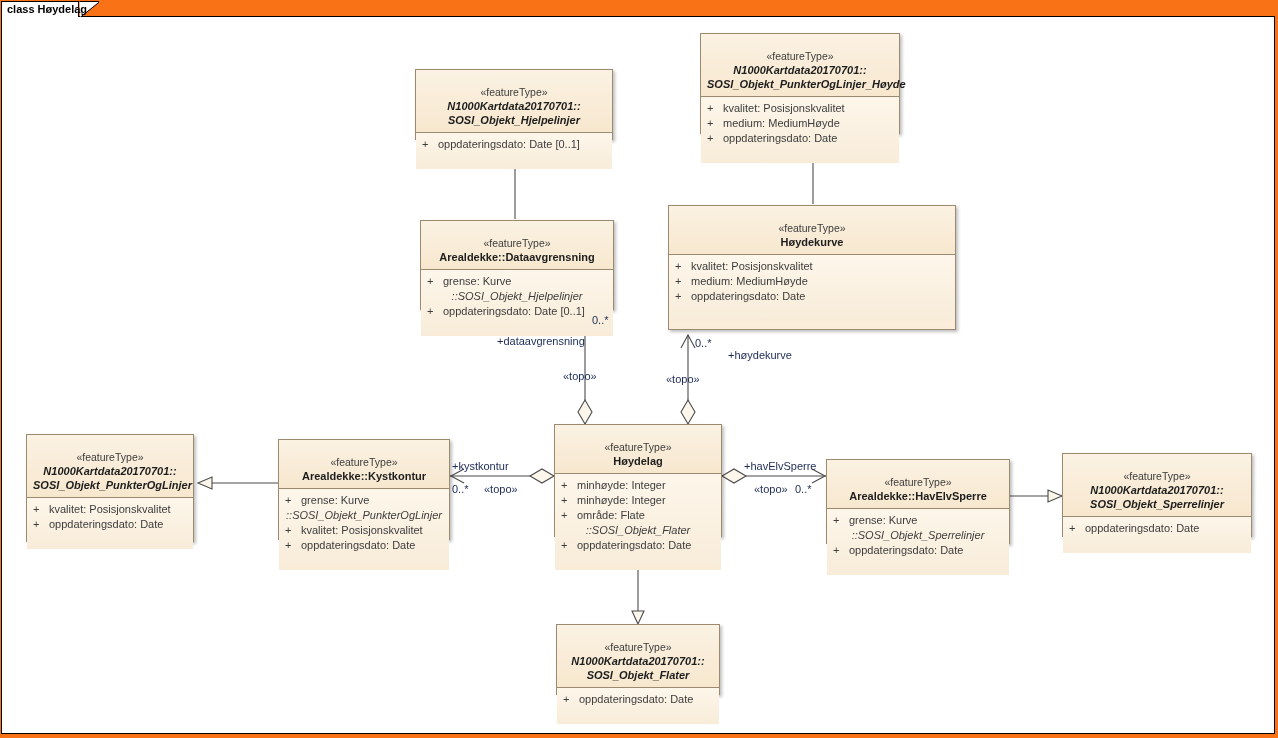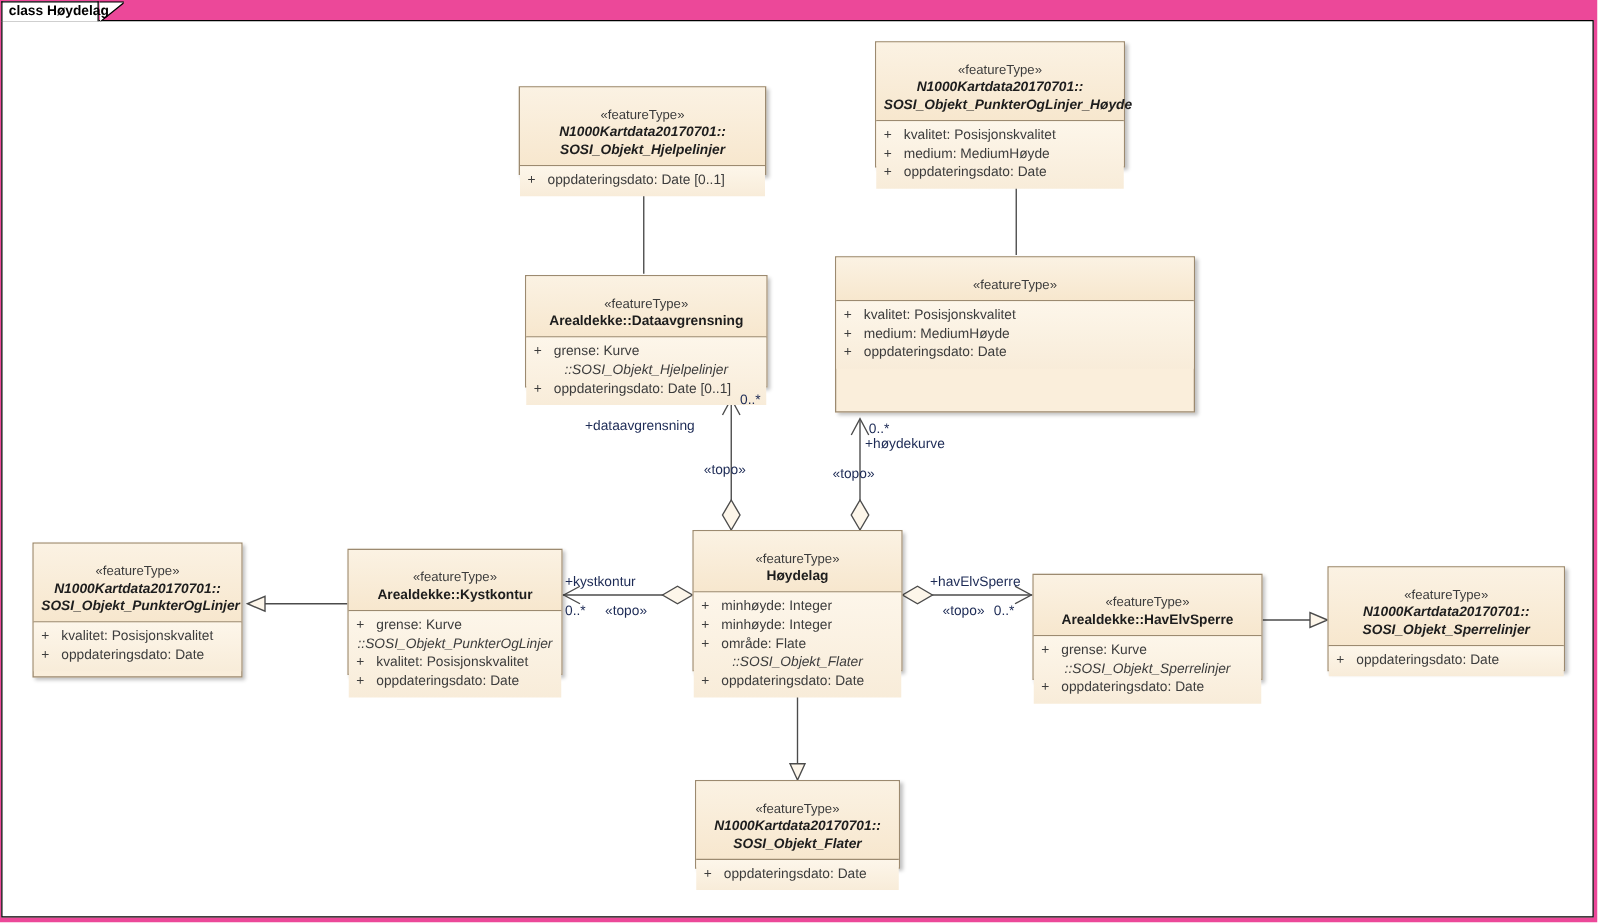--- a/index.html
+++ b/index.html
@@ -1,21 +1,21 @@
 <!DOCTYPE html>
 <html><head>
 <meta charset="utf-8">
 <style>
   html,body{margin:0;padding:0;background:#ffffff;}
   body{
     width:1278px;height:738px;
     font-family:"Liberation Sans","DejaVu Sans",sans-serif;
     -webkit-font-smoothing:antialiased;
   }
-  #canvas{position:relative;width:1278px;height:738px;overflow:hidden;background:#ec4899;}
+  #canvas{position:relative;width:1278px;height:738px;overflow:hidden;background:#f97316;}
 
   
   #frame{
     position:absolute;left:1px;top:16px;
     width:1274px;height:718px;
     border:1px solid #000;
     box-sizing:border-box;
     background:#fff;
   }
   #frame-tab{
@@ -63,21 +63,21 @@
     text-align:center;
     line-height:14px;
     background:linear-gradient(to bottom,#fbf2e3 0%,#f7e7ce 100%);
     border-bottom:1px solid #9c8a70;
   }
   .cls .stereo{font-size:10.5px;color:#3c3c3c;font-style:normal;}
   .cls .nm{font-weight:bold;color:#1d1d1d;}
   .cls .nm.ital{font-style:italic;}
   .cls .body{
     box-sizing:border-box;
-    padding:4px 6px 5px 6px;
+    padding:4px 6px 17px 6px;
     background:linear-gradient(to bottom,#fdf6ea 0%,#f8ecd9 100%);
   }
   .attr{
     line-height:15px;
     white-space:nowrap;
     font-size:11px;
     color:#3c3c3c;
   }
   .attr .vis{display:inline-block;width:16px;color:#3c3c3c;}
   .inh{
@@ -180,20 +180,21 @@
     <div class="body">
       <div class="attr"><span class="vis">+</span><span>grense: Kurve</span></div>
       <div class="inh">::SOSI_Objekt_Hjelpelinjer</div>
       <div class="attr"><span class="vis">+</span><span>oppdateringsdato: Date [0..1]</span></div>
     </div>
   </div>
 
   <div class="cls" id="c-hoydekurve" style="left:668px;top:205px;width:288px;height:125px;">
     <div class="hdr">
       <div class="stereo">«featureType»</div>
+      <div class="nm">Høydekurve</div>
     </div>
     <div class="body">
       <div class="attr"><span class="vis">+</span><span>kvalitet: Posisjonskvalitet</span></div>
       <div class="attr"><span class="vis">+</span><span>medium: MediumHøyde</span></div>
       <div class="attr"><span class="vis">+</span><span>oppdateringsdato: Date</span></div>
     </div>
   </div>
 
   <div class="cls" id="c-hoydelag" style="left:554px;top:424px;width:168px;height:113px;">
     <div class="hdr">
@@ -262,25 +263,25 @@
       <div class="stereo">«featureType»</div>
       <div class="nm ital">N1000Kartdata20170701::</div>
       <div class="nm ital">SOSI_Objekt_Flater</div>
     </div>
     <div class="body">
       <div class="attr"><span class="vis">+</span><span>oppdateringsdato: Date</span></div>
     </div>
   </div>
 
   <div class="lbl mult" style="left:592px;top:314px;">0..*</div>
-  <div class="lbl" style="left:468px;top:335px;">+dataavgrensning</div>
+  <div class="lbl" style="left:497px;top:335px;">+dataavgrensning</div>
   <div class="lbl stereo-lbl" style="left:563px;top:370px;">«topo»</div>
 
   <div class="lbl mult" style="left:695px;top:337px;">0..*</div>
-  <div class="lbl" style="left:692px;top:349px;">+høydekurve</div>
+  <div class="lbl" style="left:728px;top:349px;">+høydekurve</div>
   <div class="lbl stereo-lbl" style="left:666px;top:373px;">«topo»</div>
 
   <div class="lbl" style="left:452px;top:460px;text-align:right;">+kystkontur</div>
   <div class="lbl mult" style="left:452px;top:483px;">0..*</div>
   <div class="lbl stereo-lbl" style="left:484px;top:483px;">«topo»</div>
 
   <div class="lbl" style="left:744px;top:460px;">+havElvSperre</div>
   <div class="lbl stereo-lbl" style="left:754px;top:483px;">«topo»</div>
   <div class="lbl mult" style="left:795px;top:483px;">0..*</div>
 

